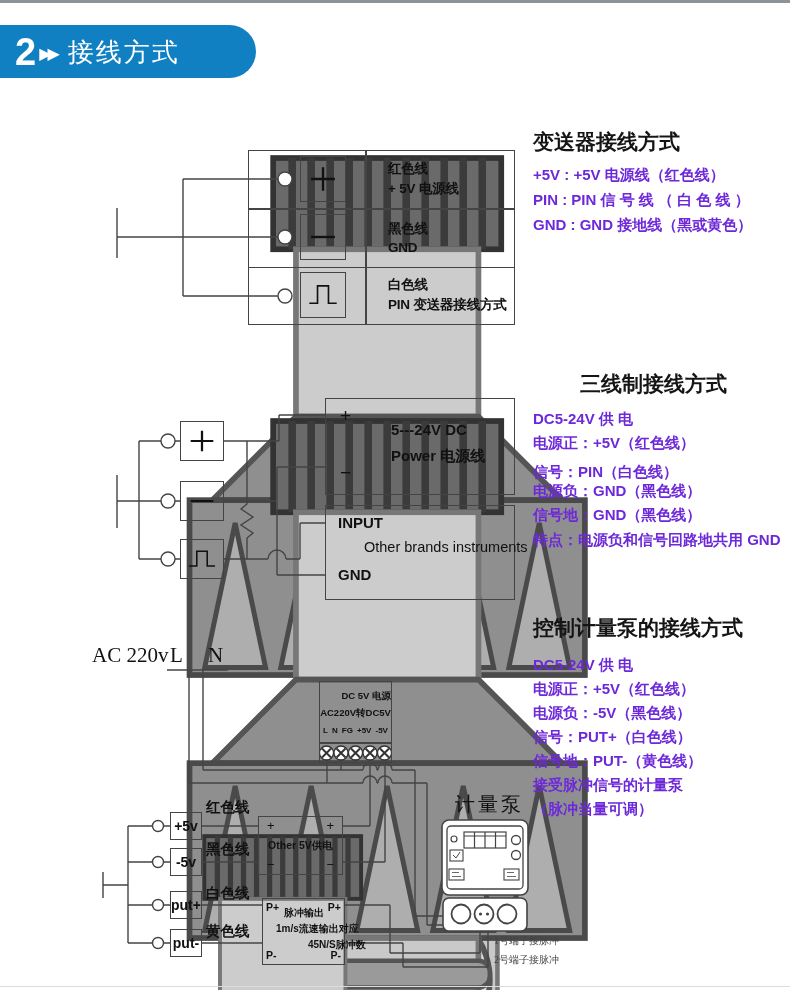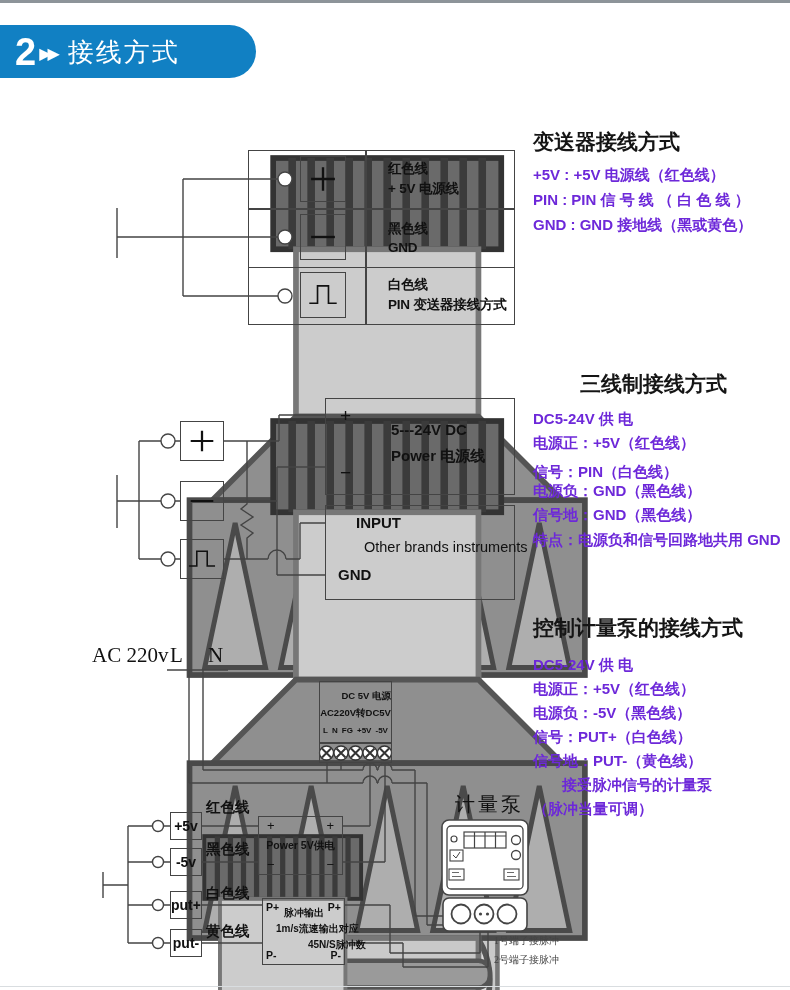--- a/index.html
+++ b/index.html
@@ -213,40 +213,40 @@
   </div>
 
   <div class="abs box" style="left:325px;top:398px;width:190px;height:97px;">
     <span class="abs" style="left:14px;top:6px;font-size:19px;">+</span>
     <span class="abs" style="left:14px;bottom:10px;font-size:19px;">−</span>
     <span class="abs celltxt" style="left:65px;top:22px;">5---24V DC</span>
     <span class="abs celltxt" style="left:65px;top:48px;">Power  电源线</span>
   </div>
 
   <div class="abs box" style="left:325px;top:505px;width:190px;height:95px;">
-    <span class="abs celltxt" style="left:12px;top:8px;margin-left:18px;">INPUT</span>
+    <span class="abs celltxt" style="left:12px;top:8px;">INPUT</span>
     <span class="abs" style="left:38px;top:33px;font-size:14.5px;white-space:nowrap;">Other brands instruments</span>
     <span class="abs celltxt" style="left:12px;top:60px;">GND</span>
   </div>
 
   <div class="abs sec-title" style="left:536px;top:370px;margin-left:44px;">三线制接线方式</div>
   <div class="abs note" style="left:533px;top:410px;">DC5-24V 供 电</div>
   <div class="abs note" style="left:533px;top:434px;">电源正：+5V（红色线）</div>
   <div class="abs note" style="left:533px;top:463px;">信号：PIN（白色线）</div>
   <div class="abs note" style="left:533px;top:482px;">电源负：GND（黑色线）</div>
   <div class="abs note" style="left:533px;top:506px;">信号地：GND（黑色线）</div>
   <div class="abs note" style="left:533px;top:531px;">特点：电源负和信号回路地共用 GND</div>
 
   <div class="abs sec-title" style="left:533px;top:614px;">控制计量泵的接线方式</div>
   <div class="abs note" style="left:533px;top:656px;">DC5-24V 供 电</div>
   <div class="abs note" style="left:533px;top:680px;">电源正：+5V（红色线）</div>
   <div class="abs note" style="left:533px;top:704px;">电源负：-5V（黑色线）</div>
   <div class="abs note" style="left:533px;top:728px;">信号：PUT+（白色线）</div>
   <div class="abs note" style="left:533px;top:752px;text-align:right;">信号地：PUT-（黄色线）</div>
-  <div class="abs note" style="left:562px;top:776px;">接受脉冲信号的计量泵</div>
+  <div class="abs note" style="left:533px;top:776px;">接受脉冲信号的计量泵</div>
   <div class="abs note" style="left:533px;top:800px;">（脉冲当量可调）</div>
 
   <span class="abs serif" style="left:92px;top:643px;font-size:21px;">AC 220v</span>
   <span class="abs serif" style="left:170px;top:643px;font-size:21px;">L</span>
   <span class="abs serif" style="left:208px;top:643px;font-size:21px;">N</span>
 
   <div class="abs box" style="left:319px;top:681px;width:73px;height:62px;border-width:1.3px;">
     <div class="psu-line" style="margin-top:8px;text-align:right;">DC 5V 电源</div>
     <div class="psu-line" style="margin-top:4px;">AC220V转DC5V</div>
     <div class="abs psu-terms" style="left:0;top:44px;width:100%;">
@@ -265,21 +265,21 @@
   <div class="abs box termlabel" style="left:170px;top:929px;width:32px;height:28px;border-width:1.4px;">put-</div>
 
   <span class="abs wirelabel" style="left:206px;top:798px;">红色线</span>
   <span class="abs wirelabel" style="left:206px;top:840px;">黑色线</span>
   <span class="abs wirelabel" style="left:206px;top:884px;">白色线</span>
   <span class="abs wirelabel" style="left:206px;top:922px;font-family:Liberation Mono, monospace;">黄色线</span>
 
   <div class="abs box" style="left:258px;top:816px;width:85px;height:59px;border-width:1.4px;">
     <span class="abs" style="left:8px;top:1px;font-size:13px;">+</span>
     <span class="abs" style="right:8px;top:1px;font-size:13px;">+</span>
-    <div class="abs" style="left:0;top:22px;width:100%;text-align:center;font-size:10.5px;font-weight:600;white-space:nowrap;">Power  5V供电</div>
+    <div class="abs" style="left:0;top:22px;width:100%;text-align:center;font-size:10.5px;font-weight:600;white-space:nowrap;">Other  5V供电</div>
     <span class="abs" style="left:8px;bottom:2px;font-size:13px;">−</span>
     <span class="abs" style="right:8px;bottom:2px;font-size:13px;">−</span>
   </div>
 
   <div class="abs box" style="left:262px;top:898px;width:83px;height:67px;border-width:1.4px;">
     <span class="abs" style="left:3px;top:2px;font-size:10.5px;font-weight:bold;">P+</span>
     <span class="abs" style="right:3px;top:2px;font-size:10.5px;font-weight:bold;">P+</span>
     <span class="abs tiny" style="left:21px;top:7px;font-weight:600;white-space:nowrap;">脉冲输出</span>
     <span class="abs tiny" style="left:13px;top:23px;font-weight:700;white-space:nowrap;">1m/s流速输出对应</span>
     <span class="abs tiny" style="left:13px;top:39px;font-weight:600;white-space:nowrap;margin-left:32px;">45N/S脉冲数</span>

